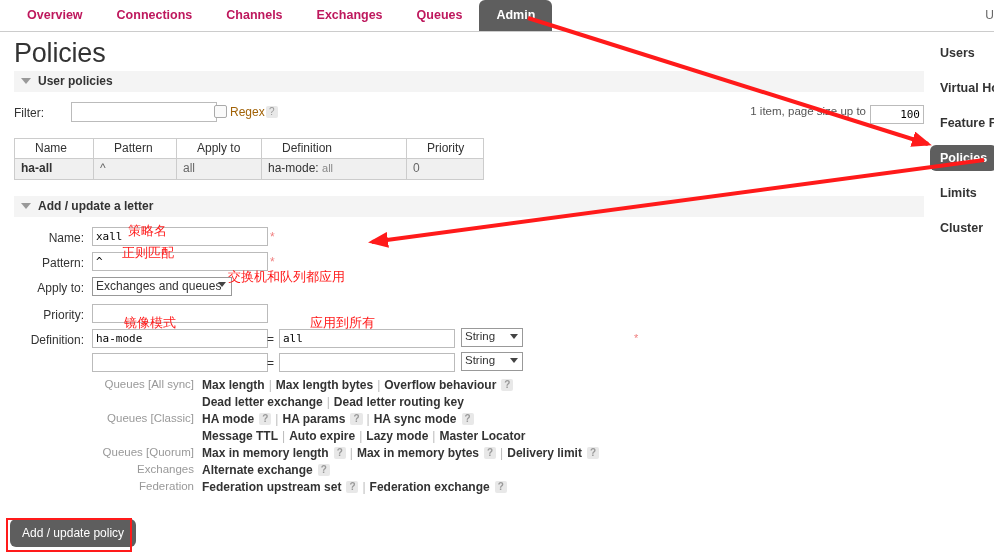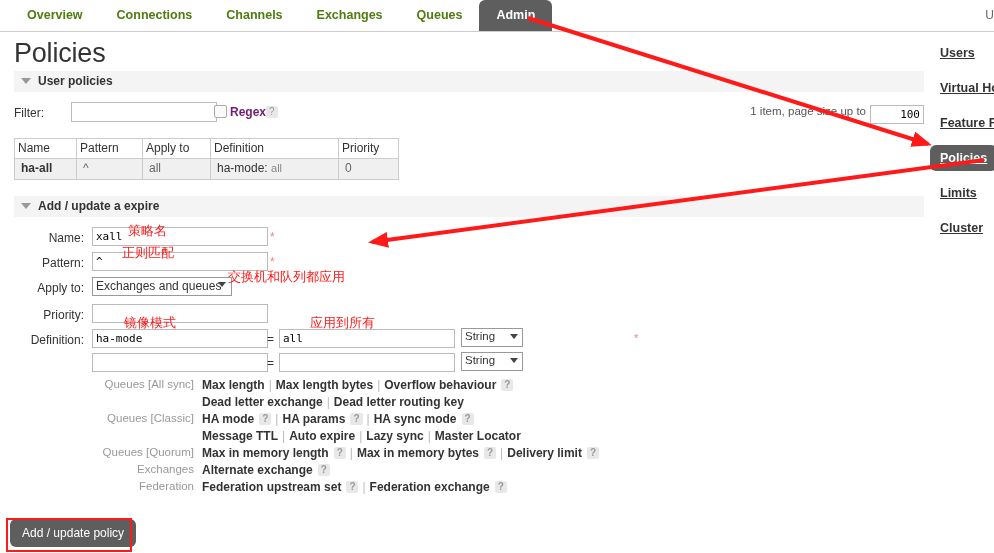--- a/index.html
+++ b/index.html
@@ -20,21 +20,21 @@
   .topnav {
     position: absolute; top: 0; left: 0; width: 994px; height: 32px;
     border-bottom: 1px solid #ccc;
     background: #fff;
     box-sizing: border-box;
   }
   .tabs { position: absolute; left: 10px; top: 0; display: flex; }
   .tab {
     padding: 8px 17px 9px 17px;
     font-weight: bold; font-size: 12.5px;
-    color: #4d7c0f;
+    color: #be185d;
     border-radius: 6px 6px 0 0;
     white-space: nowrap;
     cursor: pointer;
   }
   .tab.active { background: #5e5e5e; color: #fff; }
   .userlabel {
     position: absolute; right: 0px; top: 8px;
     font-size: 12px; color: #666; white-space: nowrap;
   }
 
@@ -44,21 +44,20 @@
   }
   .side-item {
     font-weight: bold; font-size: 12.5px;
     color: #333;
     padding: 6px 10px;
     margin-bottom: 9px;
     white-space: nowrap;
     border-radius: 6px;
     cursor: pointer;
     display: inline-block;
-    text-decoration: underline;
   }
   .side-item.active { background: #5e5e5e; color: #fff; }
 
   
   .content { position: absolute; left: 14px; top: 38px; width: 910px; }
 
   h1.page-title {
     font-size: 27px; font-weight: normal; color: #333;
     margin: 0 0 2px 0; letter-spacing: -0.2px;
   }
@@ -87,21 +86,21 @@
     width: 138px; height: 16px;
     border: 1px solid #bbb; background: #fff;
     font-family: "Liberation Sans", sans-serif; font-size: 12px;
     padding: 1px 3px;
   }
   .regex-box {
     position: absolute; left: 200px; top: 3px;
     width: 11px; height: 11px; border: 1px solid #aaa; background: #fafafa;
     border-radius: 2px;
   }
-  .regex-label { position: absolute; left: 216px; top: 3px; font-size: 12px; color: #701a75; font-weight: bold; }
+  .regex-label { position: absolute; left: 216px; top: 3px; font-size: 12px; color: #a16207; }
   .qmark {
     display: inline-block;
     background: #e8e8e8; color: #999;
     font-size: 10px; line-height: 12px;
     padding: 0 3px; border-radius: 2px;
     vertical-align: 1px;
   }
   .regex-q { position: absolute; left: 252px; top: 4px; }
   .paging {
     position: absolute; right: 0px; top: 3px;
@@ -118,21 +117,21 @@
   
   table.policies {
     border-collapse: collapse;
     font-size: 12px;
     margin-bottom: 0;
   }
   table.policies th {
     border: 1px solid #ccc;
     background: #fff;
     font-weight: normal; text-align: left;
-    padding: 2px 6px 3px 3px;
+    padding: 2px 6px 3px 20px;
     color: #333;
   }
   table.policies td {
     border: 1px solid #ccc;
     background: #f0f0f0;
     padding: 2px 6px 4px 6px;
     color: #666;
   }
   table.policies td.name { font-weight: bold; color: #333; }
   table.policies td.def { color: #333; }
@@ -296,21 +295,21 @@
           <td>^</td>
           <td>all</td>
           <td class="def"><span>ha-mode:</span>
             <span class="sub">all</span></td>
           <td>0</td>
         </tr>
       </tbody>
     </table>
 
     <div class="section-head" style="margin-top:16px;">
-      <span class="tri"></span><span>Add / update a expire</span>
+      <span class="tri"></span><span>Add / update a letter</span>
     </div>
 
     <div class="form-area">
 
       <div class="frow">
         <span class="flabel">Name:</span>
         <input class="finput" type="text" value="xall" style="">
         <span class="req">*</span>
       </div>
 
@@ -360,21 +359,21 @@
           <div class="hintrow">
             <span class="hint-cat"></span>
             <span class="hint-links"><a>Dead letter exchange</a><span class="sep">|</span><a>Dead letter routing key</a></span>
           </div>
           <div class="hintrow">
             <span class="hint-cat">Queues [Classic]</span>
             <span class="hint-links"><a>HA mode</a><span class="qmark" style="margin-left: 5px;">?</span><span class="sep">|</span><a>HA params</a><span class="qmark" style="margin-left: 5px;">?</span><span class="sep">|</span><a>HA sync mode</a><span class="qmark" style="margin-left: 5px;">?</span></span>
           </div>
           <div class="hintrow">
             <span class="hint-cat"></span>
-            <span class="hint-links"><a>Message TTL</a><span class="sep">|</span><a>Auto expire</a><span class="sep">|</span><a>Lazy sync</a><span class="sep">|</span><a>Master Locator</a></span>
+            <span class="hint-links"><a>Message TTL</a><span class="sep">|</span><a>Auto expire</a><span class="sep">|</span><a>Lazy mode</a><span class="sep">|</span><a>Master Locator</a></span>
           </div>
           <div class="hintrow">
             <span class="hint-cat">Queues [Quorum]</span>
             <span class="hint-links"><a>Max in memory length</a><span class="qmark" style="margin-left: 5px;">?</span><span class="sep">|</span><a>Max in memory bytes</a><span class="qmark" style="margin-left: 5px;">?</span><span class="sep">|</span><a>Delivery limit</a><span class="qmark" style="margin-left: 5px;">?</span></span>
           </div>
           <div class="hintrow">
             <span class="hint-cat">Exchanges</span>
             <span class="hint-links"><a>Alternate exchange</a><span class="qmark" style="margin-left: 5px;">?</span></span>
           </div>
           <div class="hintrow">

